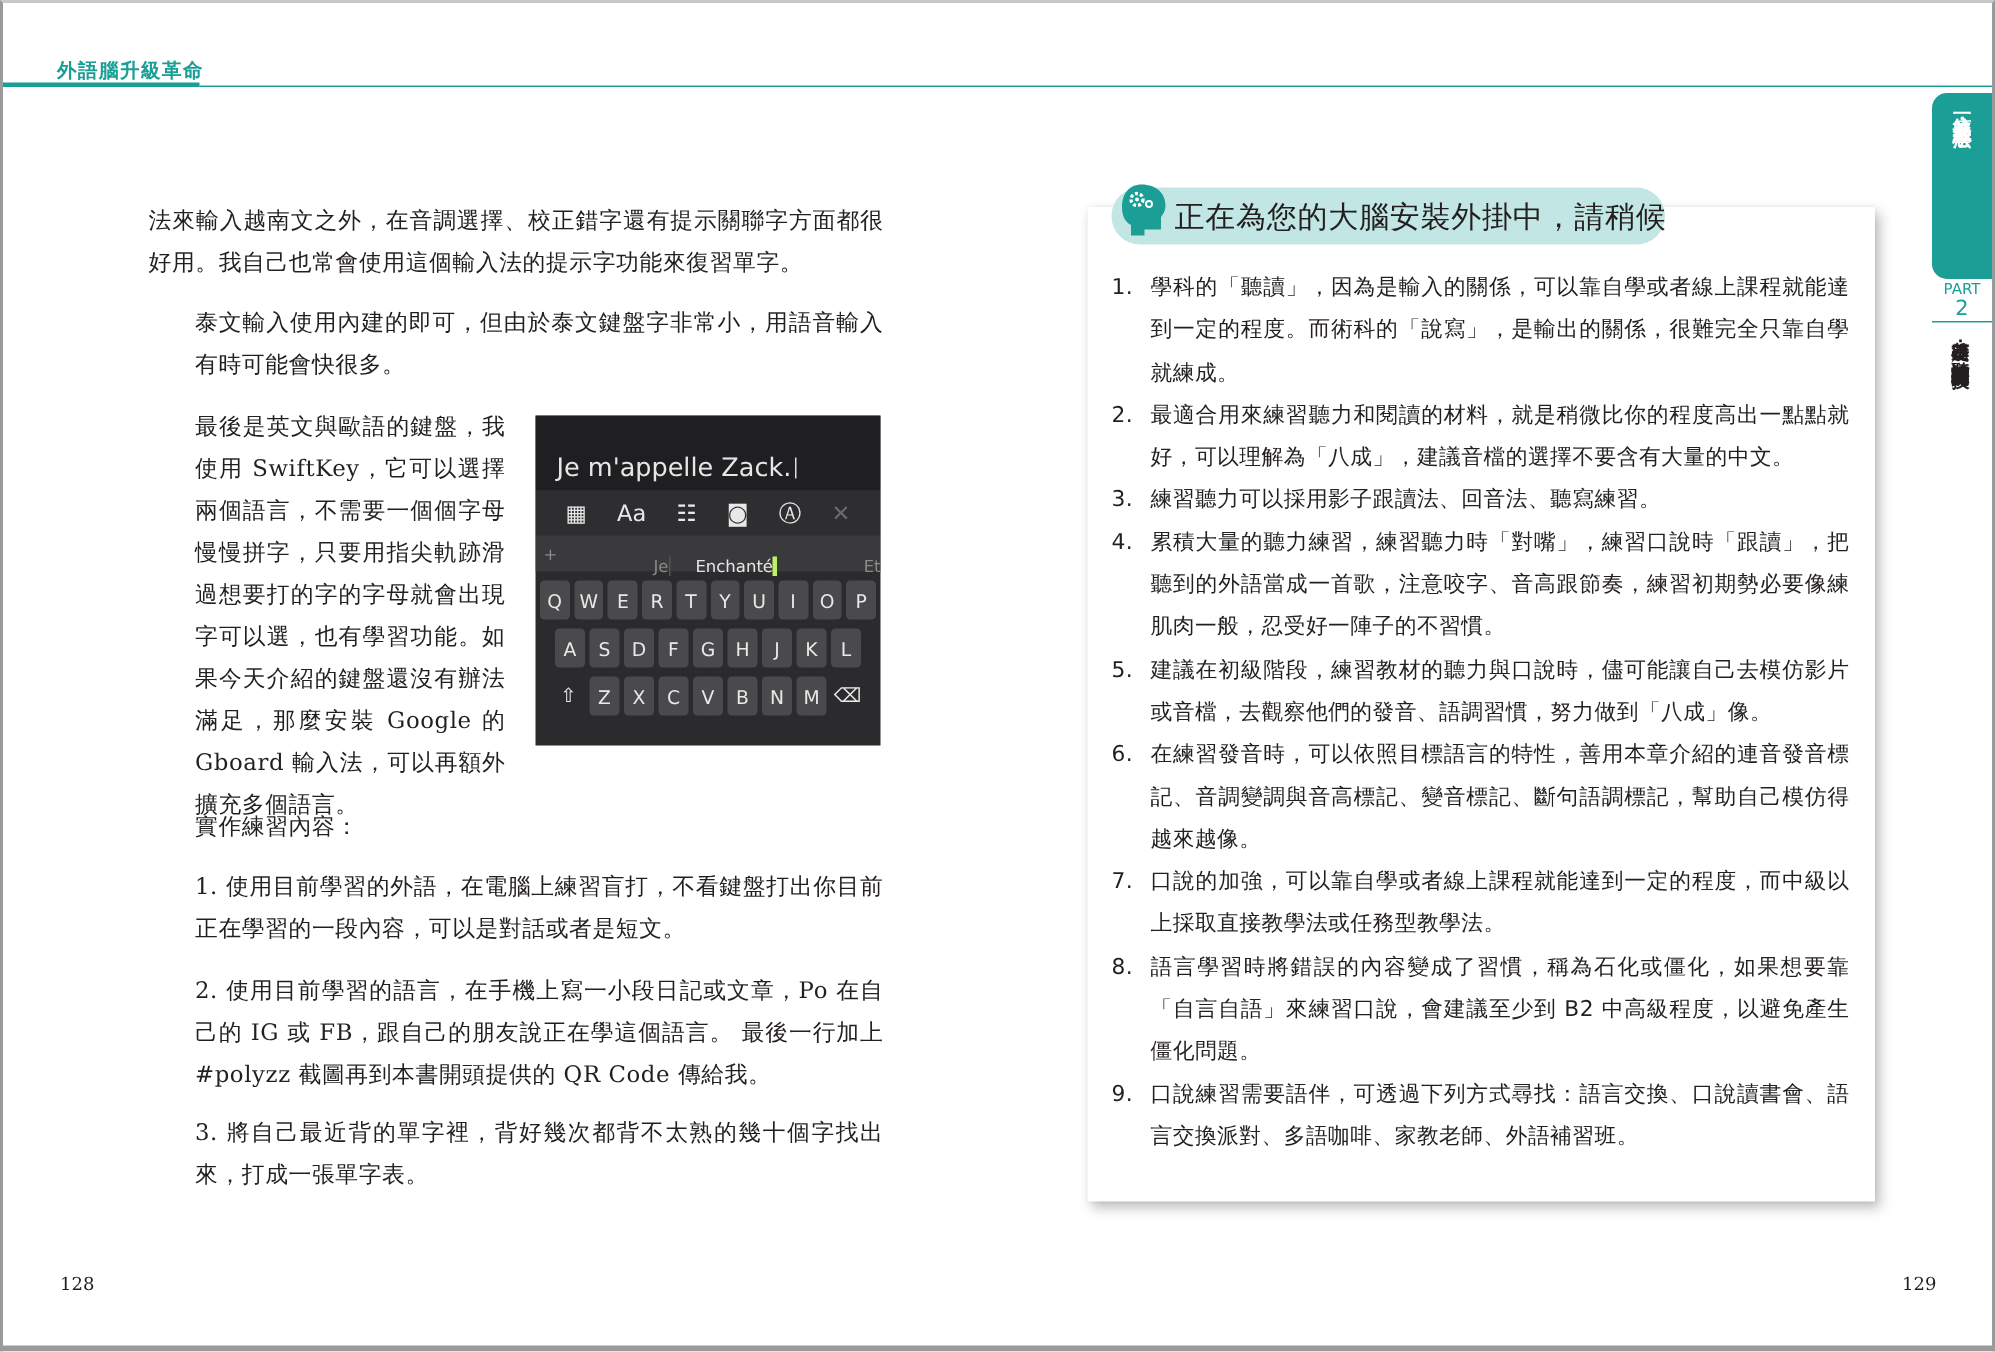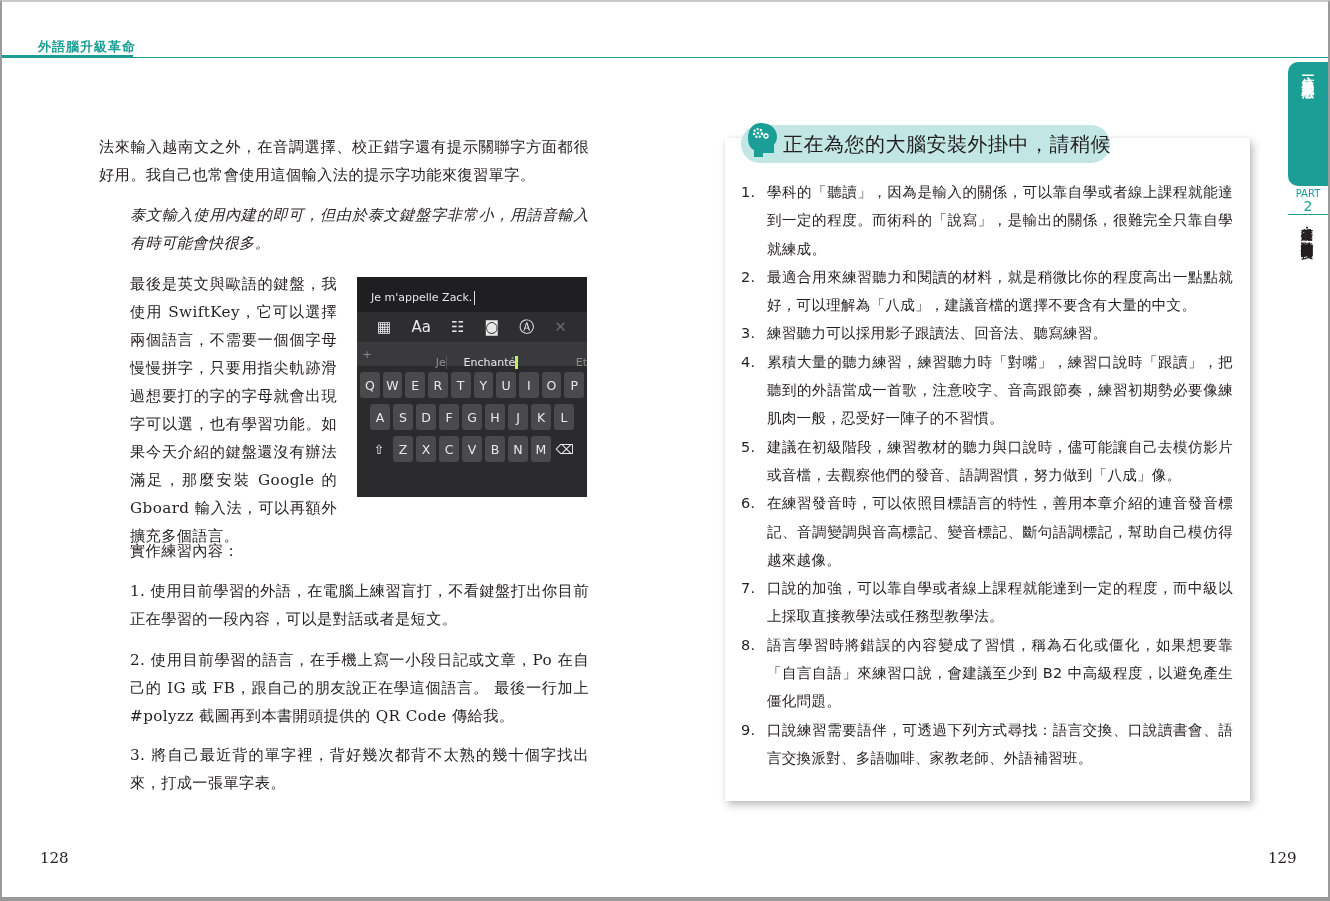--- a/index.html
+++ b/index.html
@@ -18,21 +18,21 @@
   
   .lp { position: absolute; left: 99px; width: 490px; font-size: 15.2px; line-height: 28px;
         text-align: justify; letter-spacing: 0.4px; }
   .lp .indent { padding-left: 31px; }
   .lp-narrow { width: 238px; }
   .bold { font-weight: normal; }
 
   
   .kbd { position: absolute; left: 357px; top: 277px; width: 230px; height: 220px; background: #2b2b2d;
          font-family: "DejaVu Sans", sans-serif; color: #e6e6e6; overflow: hidden; }
-  .kbd-input { height: 35px; background: #1f1e20; padding: 14px 14px; font-size: 11px; }
+  .kbd-input { height: 35px; background: #1f1e20; padding: 25px 14px; font-size: 17px; }
   .kbd-caret { display: inline-block; width: 1px; height: 14px; background: #ddd; vertical-align: middle; margin-left: 2px; }
   .kbd-toolbar { height: 30px; display: flex; align-items: center; justify-content: space-around;
                  padding: 0 10px; background: #2e2e30; }
   .kbd-toolbar span { font-size: 15px; color: #e8e8e8; }
   .kbd-toolbar .dim { color: #6a6a6a; }
   .kbd-suggest { height: 24px; display: flex; align-items: center; background: #3a3a3c; font-size: 11px; color: #8a8a8a; }
   .kbd-suggest .plus { width: 20px; text-align: center; }
   .kbd-suggest .s { flex: 1; text-align: right; margin-top: 16px; }
   .kbd-suggest .mid { color: #e6e6e6; font-weight: normal; border-left: 1px solid #555; border-right: 3px solid #bef264; }
   .kbd-row { display: flex; justify-content: center; gap: 3px; margin-top: 6px; padding: 0 3px; }
@@ -65,33 +65,33 @@
              padding-top: 6px; letter-spacing: 1px; }
   .part-label { position: absolute; left: 1288px; top: 188px; width: 40px; text-align: center;
                 font-family: "DejaVu Sans", sans-serif; color: #1a9e96; font-size: 10px; line-height: 11px; }
   .part-num { position: absolute; left: 1288px; top: 198px; width: 40px; text-align: center;
               font-family: "DejaVu Sans", sans-serif; color: #1a9e96; font-size: 14px; }
   .part-line { position: absolute; left: 1288px; top: 214px; width: 40px; height: 1px; background: #1a9e96; }
   .tab-sub { position: absolute; left: 1294px; top: 218px; width: 26px; writing-mode: vertical-rl;
              font-family: "DejaVu Sans", sans-serif; font-size: 12px; line-height: 26px; color: #231f20;
              letter-spacing: 0.5px; font-weight: bold; }
 
-  .folio { position: absolute; top: 849px; font-size: 15px; font-family: "DejaVu Serif", serif; }
+  .folio { position: absolute; top: 849px; font-size: 12px; font-family: "DejaVu Serif", serif; }
 </style>
 </head>
 <body>
 
 <div class="frame"></div>
 
 <div class="running-head">外語腦升級革命</div>
 <div class="head-line-thick"></div>
 <div class="head-line-thin"></div>
 
 <div class="lp" style="top:133px;">法來輸入越南文之外，在音調選擇、校正錯字還有提示關聯字方面都很好用。我自己也常會使用這個輸入法的提示字功能來復習單字。</div>
-<div class="lp" style="top:201px;font-style:italic;">
+<div class="lp" style="top:201px;">
     <div class="indent">泰文輸入使用內建的即可，但由於泰文鍵盤字非常小，用語音輸入有時可能會快很多。</div>
   </div>
 <div class="lp lp-narrow" style="top:270px;">
     <div class="indent">最後是英文與歐語的鍵盤，我使用 SwiftKey，它可以選擇兩個語言，不需要一個個字母慢慢拼字，只要用指尖軌跡滑過想要打的字的字母就會出現字可以選，也有學習功能。如果今天介紹的鍵盤還沒有辦法滿足，那麼安裝 Google 的 Gboard 輸入法，可以再額外擴充多個語言。</div>
   </div>
 
 <div class="kbd">
   <div class="kbd-input"><span>Je m'appelle Zack.</span><span class="kbd-caret"></span></div>
   <div class="kbd-toolbar">
     <span>▦</span>

